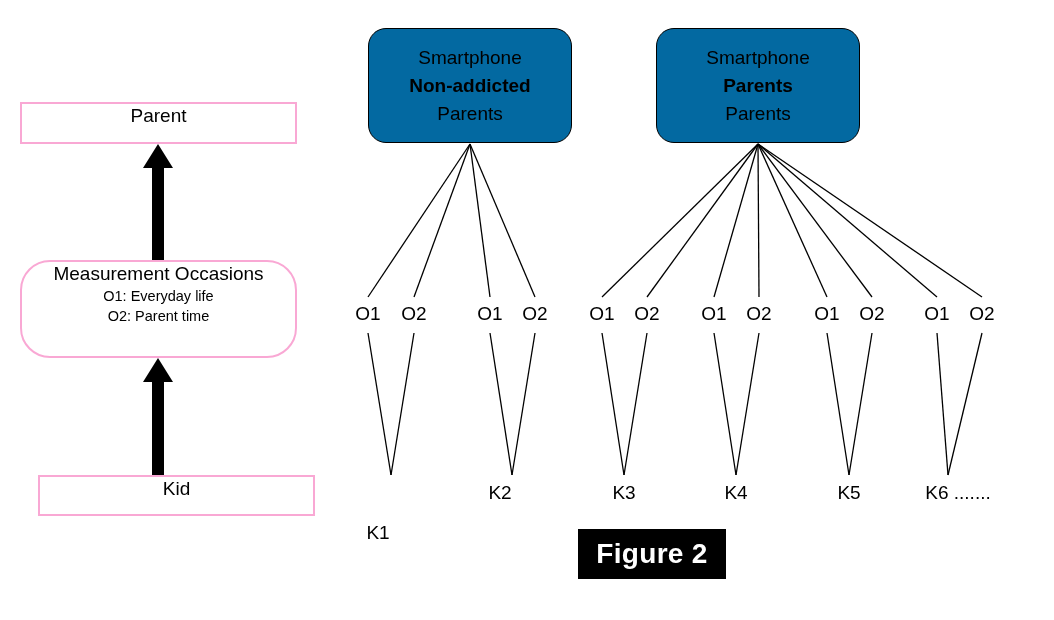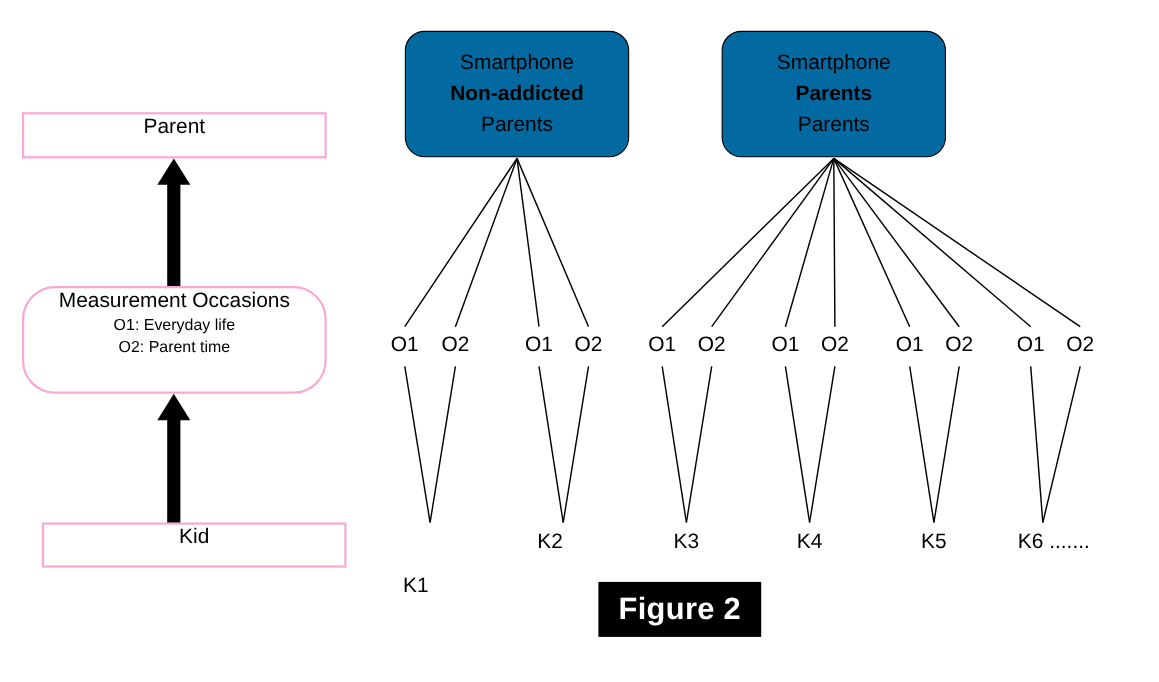--- a/index.html
+++ b/index.html
@@ -83,21 +83,21 @@
     white-space: nowrap;
     transform: translateX(-50%);
     text-align: center;
   }
   .occ-label { top: 303px; }
   .kid-label { top: 482px; }
 
   
   #figure-caption {
     position: absolute;
-    left: 544px;
+    left: 578px;
     top: 529px;
     width: 148px;
     height: 50px;
     background: #000000;
     color: #ffffff;
     font-size: 28px;
     font-weight: bold;
     display: flex;
     align-items: center;
     justify-content: center;

